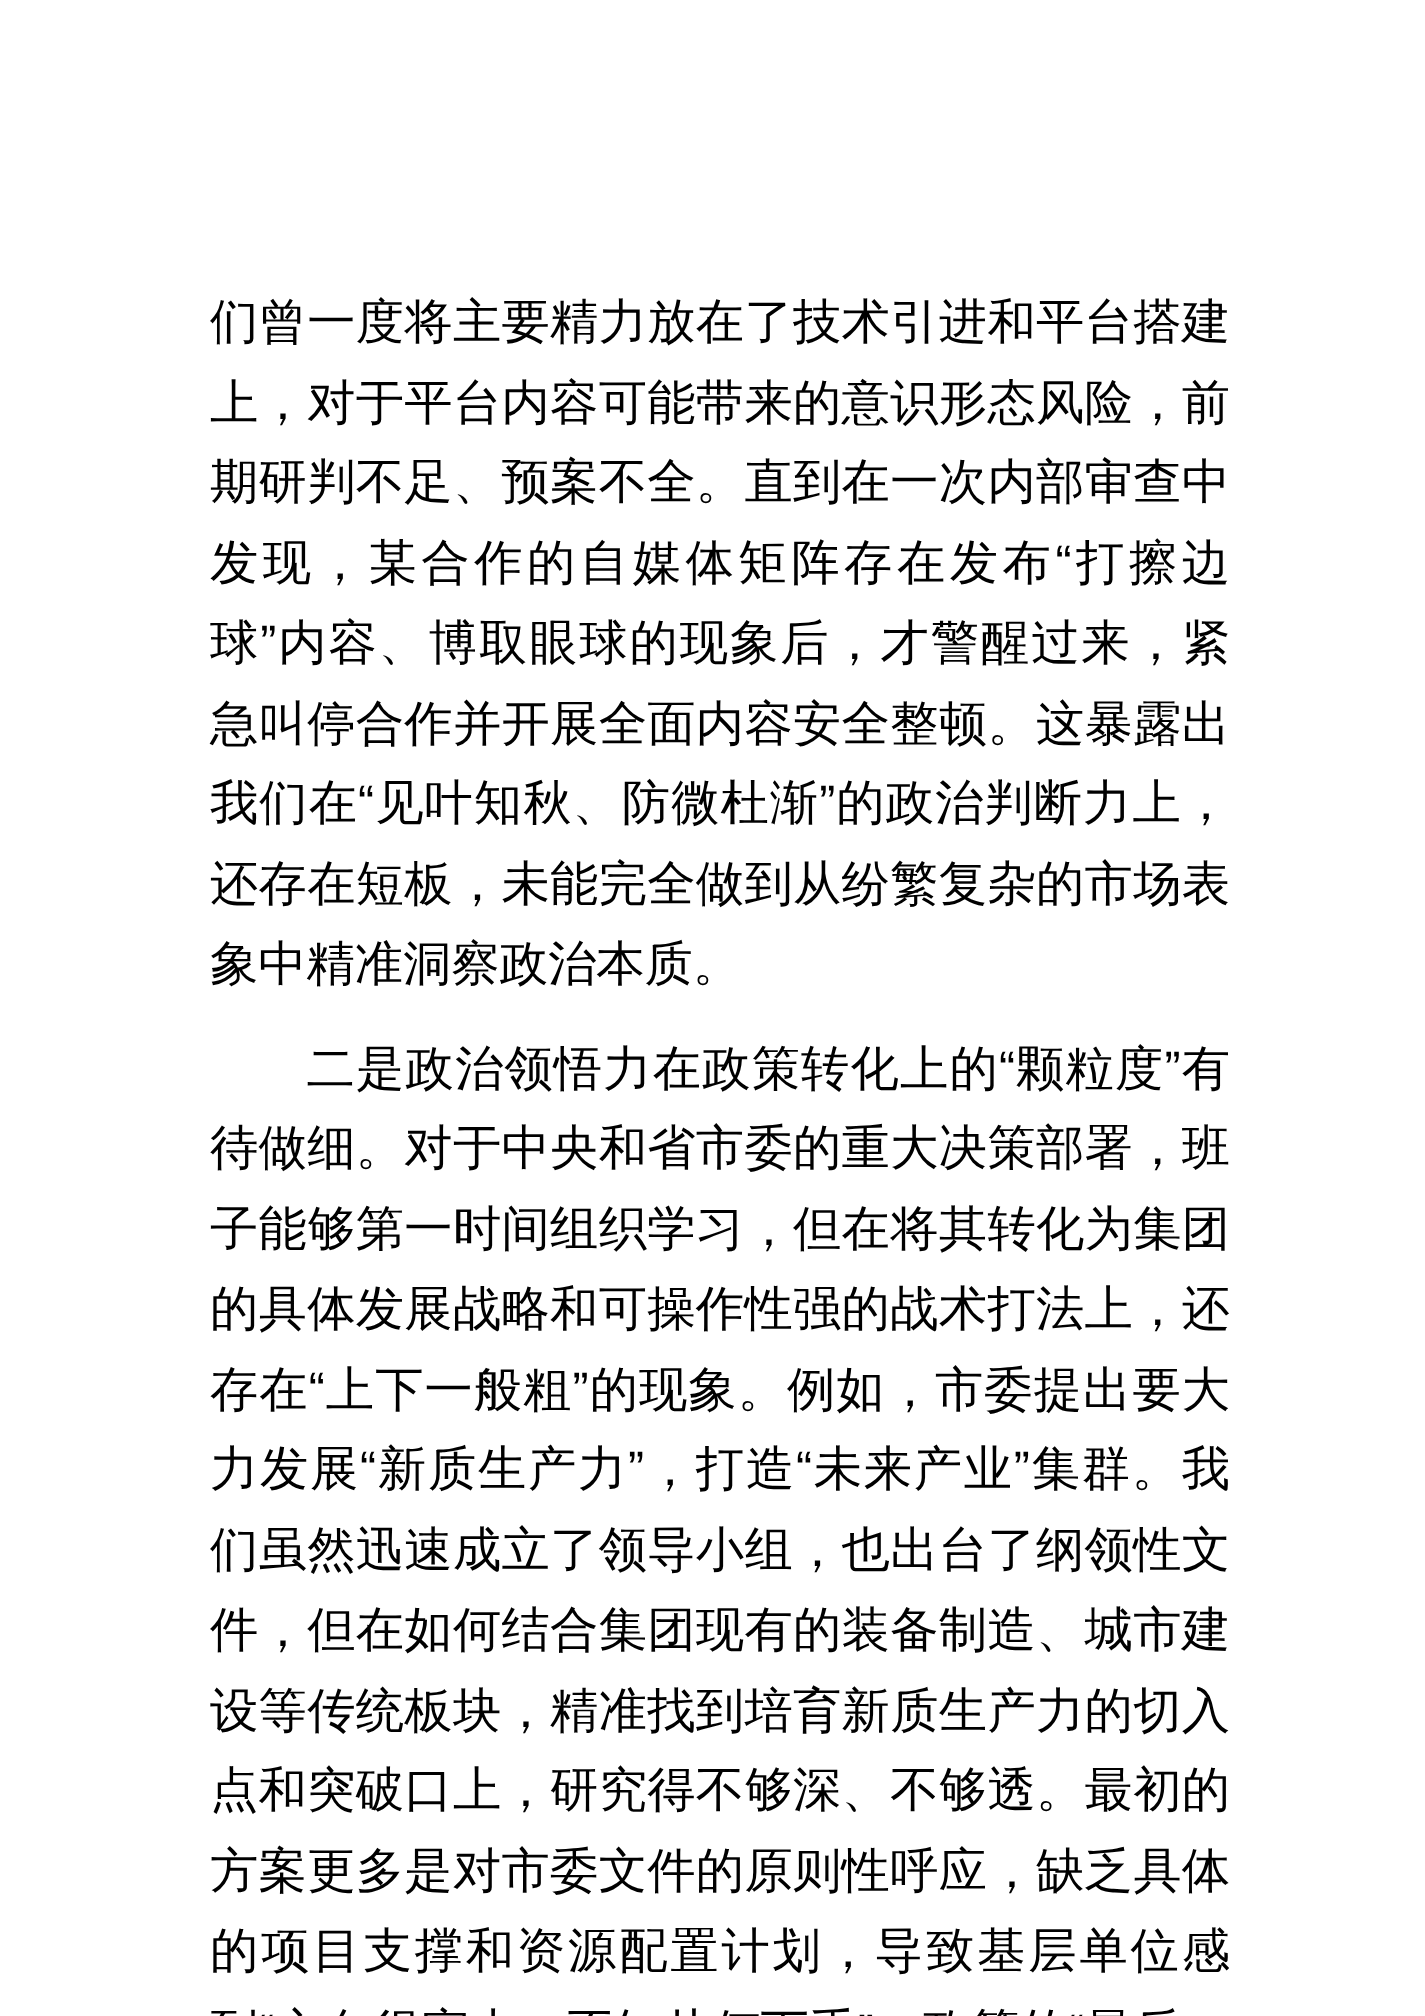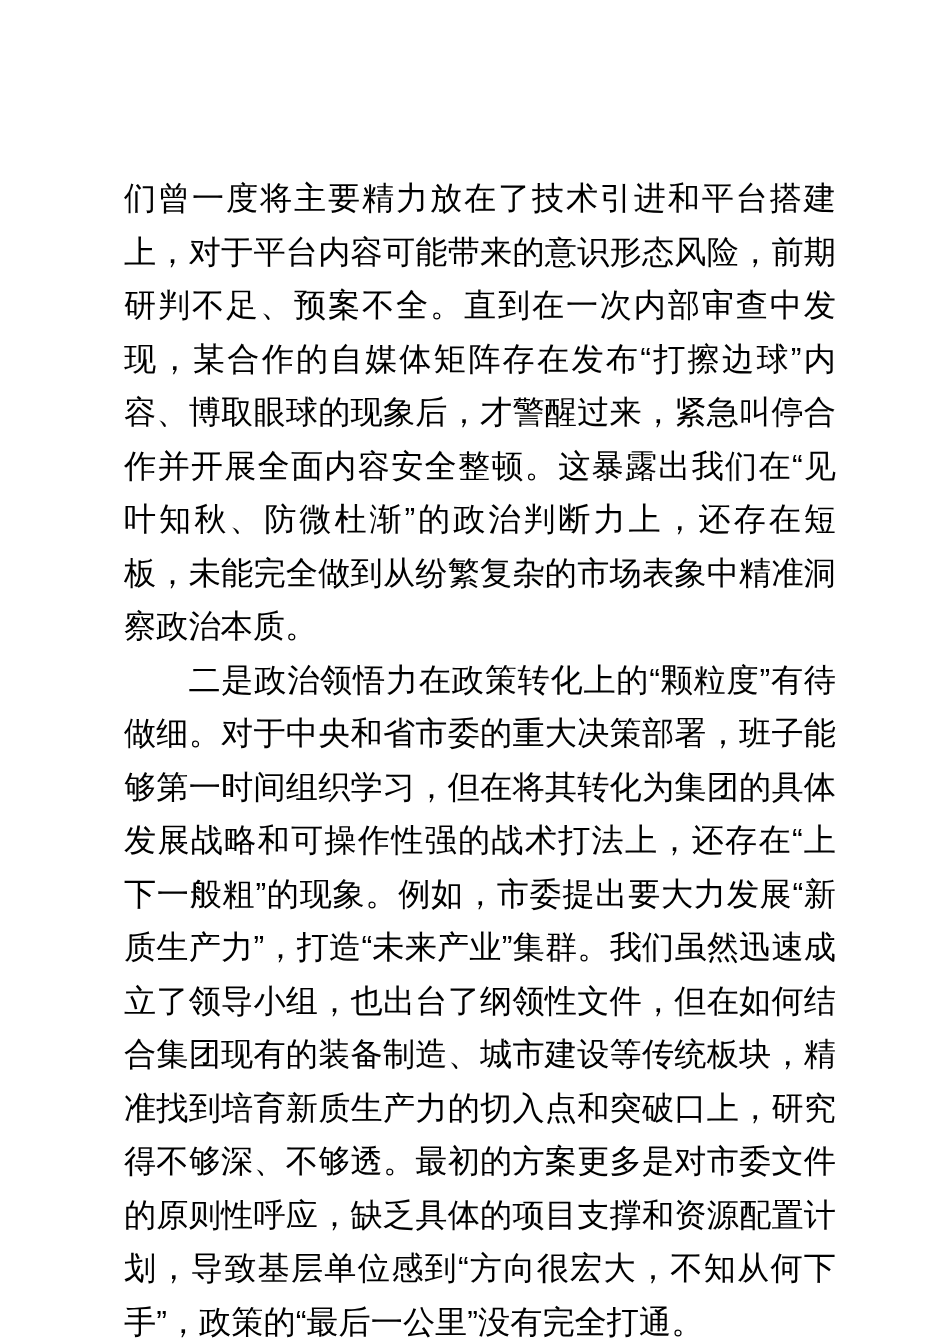--- a/index.html
+++ b/index.html
@@ -20,21 +20,21 @@
     background: #ffffff;
     box-sizing: border-box;
   }
   .doc-body {
     position: absolute;
     left: 124px;
     top: 172px;
     width: 712px;
   }
   .para {
-    margin: 0;
+    margin: 16px;
     padding: 0;
     font-size: 32.2px;
     line-height: 53.5px;
     color: #000000;
     text-align: justify;
     text-justify: inter-character;
     letter-spacing: 0px;
     word-break: break-all;
     font-weight: 400;
     -webkit-font-smoothing: antialiased;

